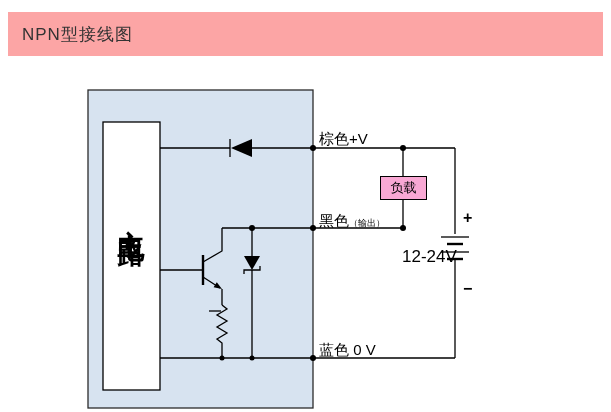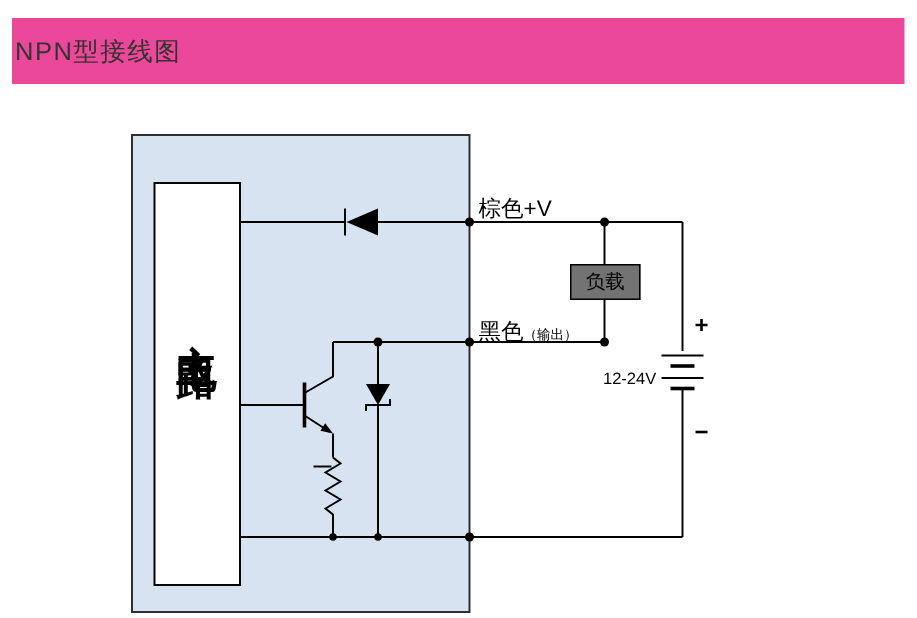--- a/index.html
+++ b/index.html
@@ -5,51 +5,51 @@
   html,body{margin:0;padding:0;background:#fff;}
   #stage{
     position:relative;
     width:611px;height:412px;
     background:#ffffff;
     font-family:"Liberation Sans", sans-serif;
     overflow:hidden;
   }
   .header-bar{
     position:absolute;left:8px;top:12px;width:595px;height:44px;
-    background:#ec4899;
+    background:#fca5a5;
     display:flex;align-items:center;
-    box-sizing:border-box;padding-left:2px;
+    box-sizing:border-box;padding-left:14px;
     font-size:17px;color:#333;letter-spacing:1px;
   }
   svg.diagram{position:absolute;left:0;top:0;width:611px;height:412px;}
   .wire{stroke:#000;stroke-width:1.3;fill:none;}
   .thick{stroke:#000;stroke-width:2.4;fill:none;}
   .solid{fill:#000;stroke:none;}
   .bluebox{fill:#d7e3f0;stroke:#2b2b2b;stroke-width:1.3;}
   .whitebox{fill:#ffffff;stroke:#000;stroke-width:1.3;}
   .lbl{position:absolute;color:#000000;white-space:nowrap;}
   .main-circuit-label{
     position:absolute;left:117px;top:208px;
     writing-mode:vertical-rl;text-orientation:upright;
     font-size:27px;font-weight:bold;letter-spacing:5px;line-height:1;color:#000;
   }
   .wire-label{font-size:15px;}
   .wire-label .sub{font-size:9px;}
   .load-box{
     position:absolute;left:380px;top:176px;width:47px;height:24px;
-    box-sizing:border-box;border:1px solid #000;background:#737373;
+    box-sizing:border-box;border:1px solid #000;background:#f9a8d4;
     display:flex;align-items:center;justify-content:center;font-size:13px;
   }
   .oc-box{
     position:absolute;left:162px;top:300px;width:47px;height:22px;
     box-sizing:border-box;border:1px solid #000;background:#fff;
     display:flex;align-items:center;justify-content:center;font-size:9px;
     letter-spacing:0px;
   }
-  .battery-voltage{left:402px;top:247px;font-size:11px;}
+  .battery-voltage{left:402px;top:247px;font-size:17px;}
   .battery-plus{left:463px;top:209px;font-size:16px;font-weight:bold;}
   .battery-minus{left:463px;top:280px;font-size:16px;font-weight:bold;}
 </style>
 </head>
 <body>
 
 <div id="stage">
 
   <div class="header-bar">
     <span>NPN型接线图</span>
@@ -109,20 +109,21 @@
   </svg>
 
   <div class="main-circuit-label">主电路</div>
 
   <div class="lbl wire-label" style="left:319px;top:130px;">棕色+V</div>
 
   <div class="lbl wire-label" style="left:319px;top:212px;">
     <span>黑色</span><span class="sub">（输出）</span>
   </div>
 
+  <div class="lbl wire-label" style="left:319px;top:341px;">蓝色 0 V</div>
 
   <div class="load-box">
     <span>负载</span>
   </div>
 
 
   <div class="lbl battery-voltage">12-24V</div>
   <div class="lbl battery-plus">+</div>
   <div class="lbl battery-minus">−</div>
 

